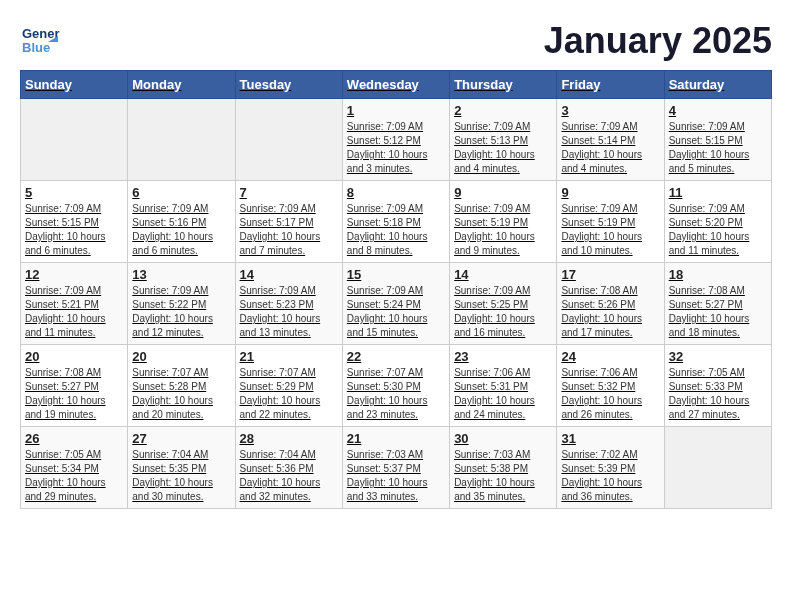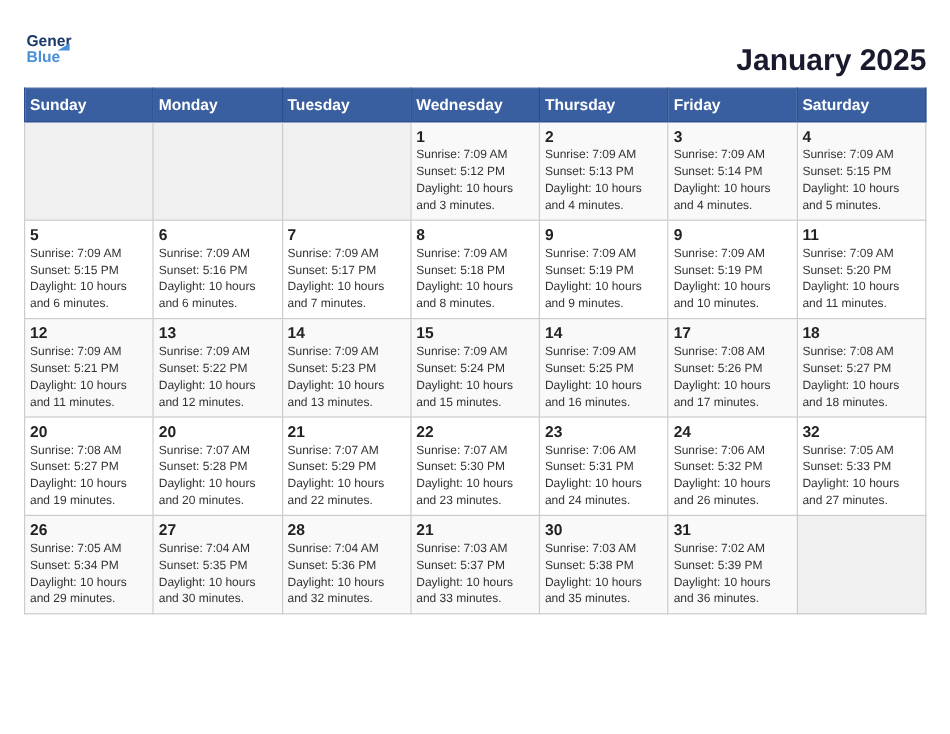--- a/index.html
+++ b/index.html
@@ -7,20 +7,21 @@
       font-family: Arial, sans-serif;
       background: #fff;
       width: 792px;
       min-height: 612px;
       padding: 20px;
     }
     table {
       width: 100%;
       border-collapse: collapse;
       font-size: 11px;
+      text-decoration: underline;
     }
     thead tr th {
       background-color: #3a5fa0;
       color: #fff;
       padding: 6px 4px;
       text-align: left;
       font-size: 13px;
       font-weight: bold;
       border: 1px solid #2a4f90;
     }
@@ -59,21 +60,21 @@
 
 <div style="display:flex; justify-content:space-between; align-items:flex-start; margin-bottom:8px;">
   <div style="display:flex; align-items:center;">
     <svg width="40" height="40" viewBox="0 0 40 40">
       <text x="2" y="18" font-size="13" font-weight="bold" fill="#1a3a6b">General</text>
       <polygon points="28,22 38,16 38,22" fill="#4a90d9"></polygon>
       <text x="2" y="32" font-size="13" font-weight="bold" fill="#4a90d9">Blue</text>
     </svg>
   </div>
   <div>
-    <div style="font-size:25px; font-weight:bold; color:#1a1a2e; text-align:right;margin-top:16px;">January 2025</div>
+    <div style="font-size:36px; font-weight:bold; color:#1a1a2e; text-align:right;">January 2025</div>
   </div>
 </div>
 
 <table>
   <thead>
     <tr>
     <th>Sunday</th>
         <th>Monday</th>
         <th>Tuesday</th>
         <th>Wednesday</th>

